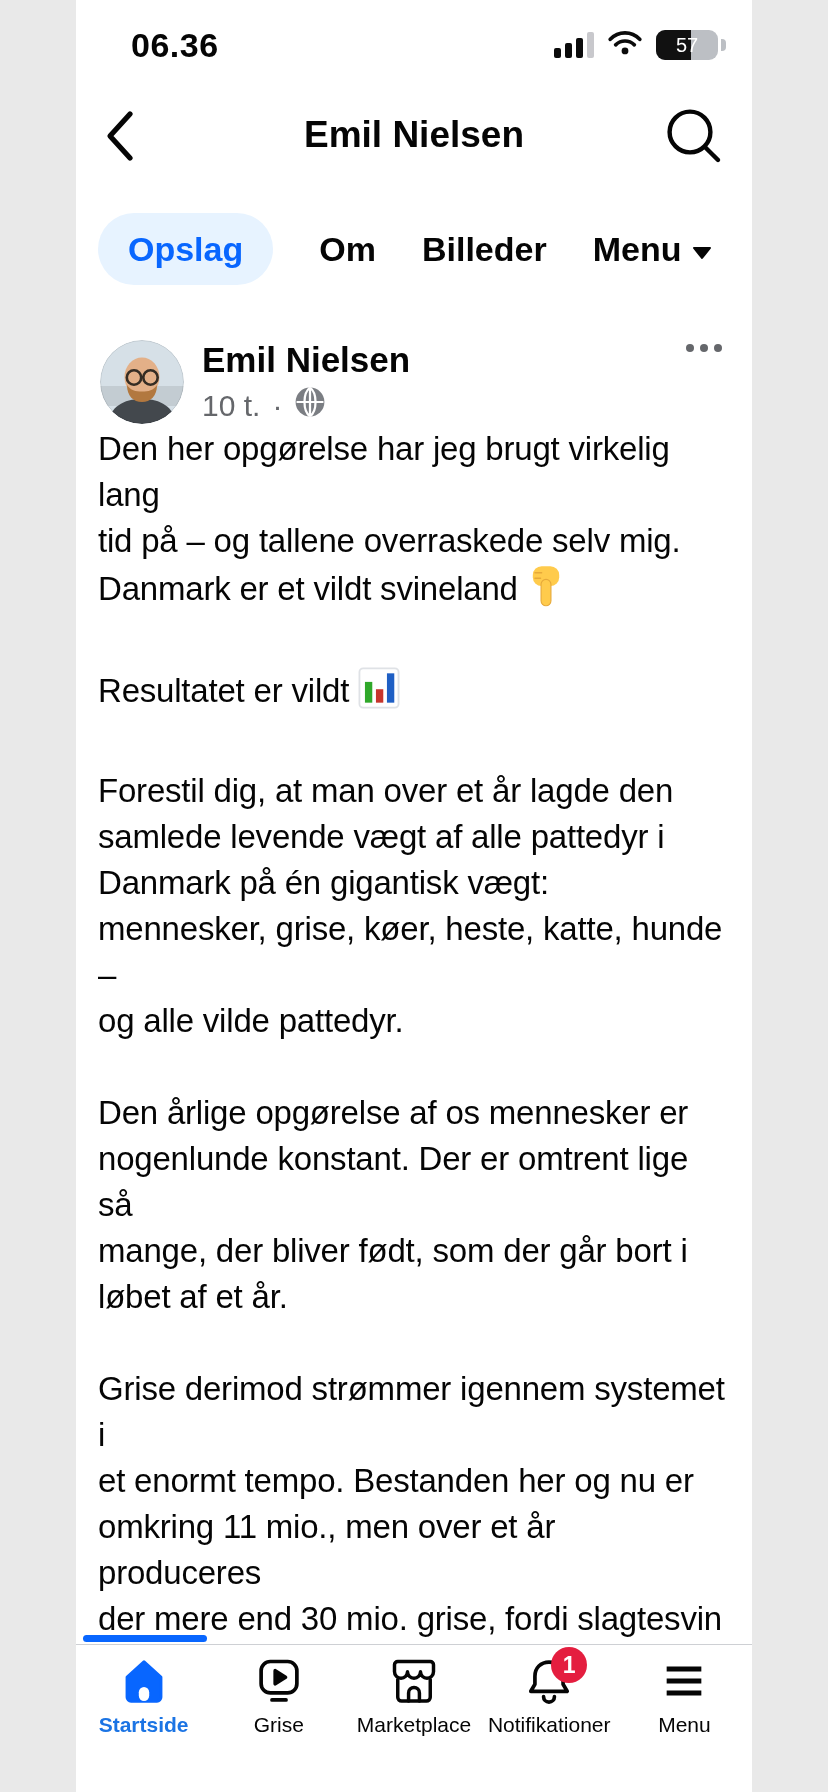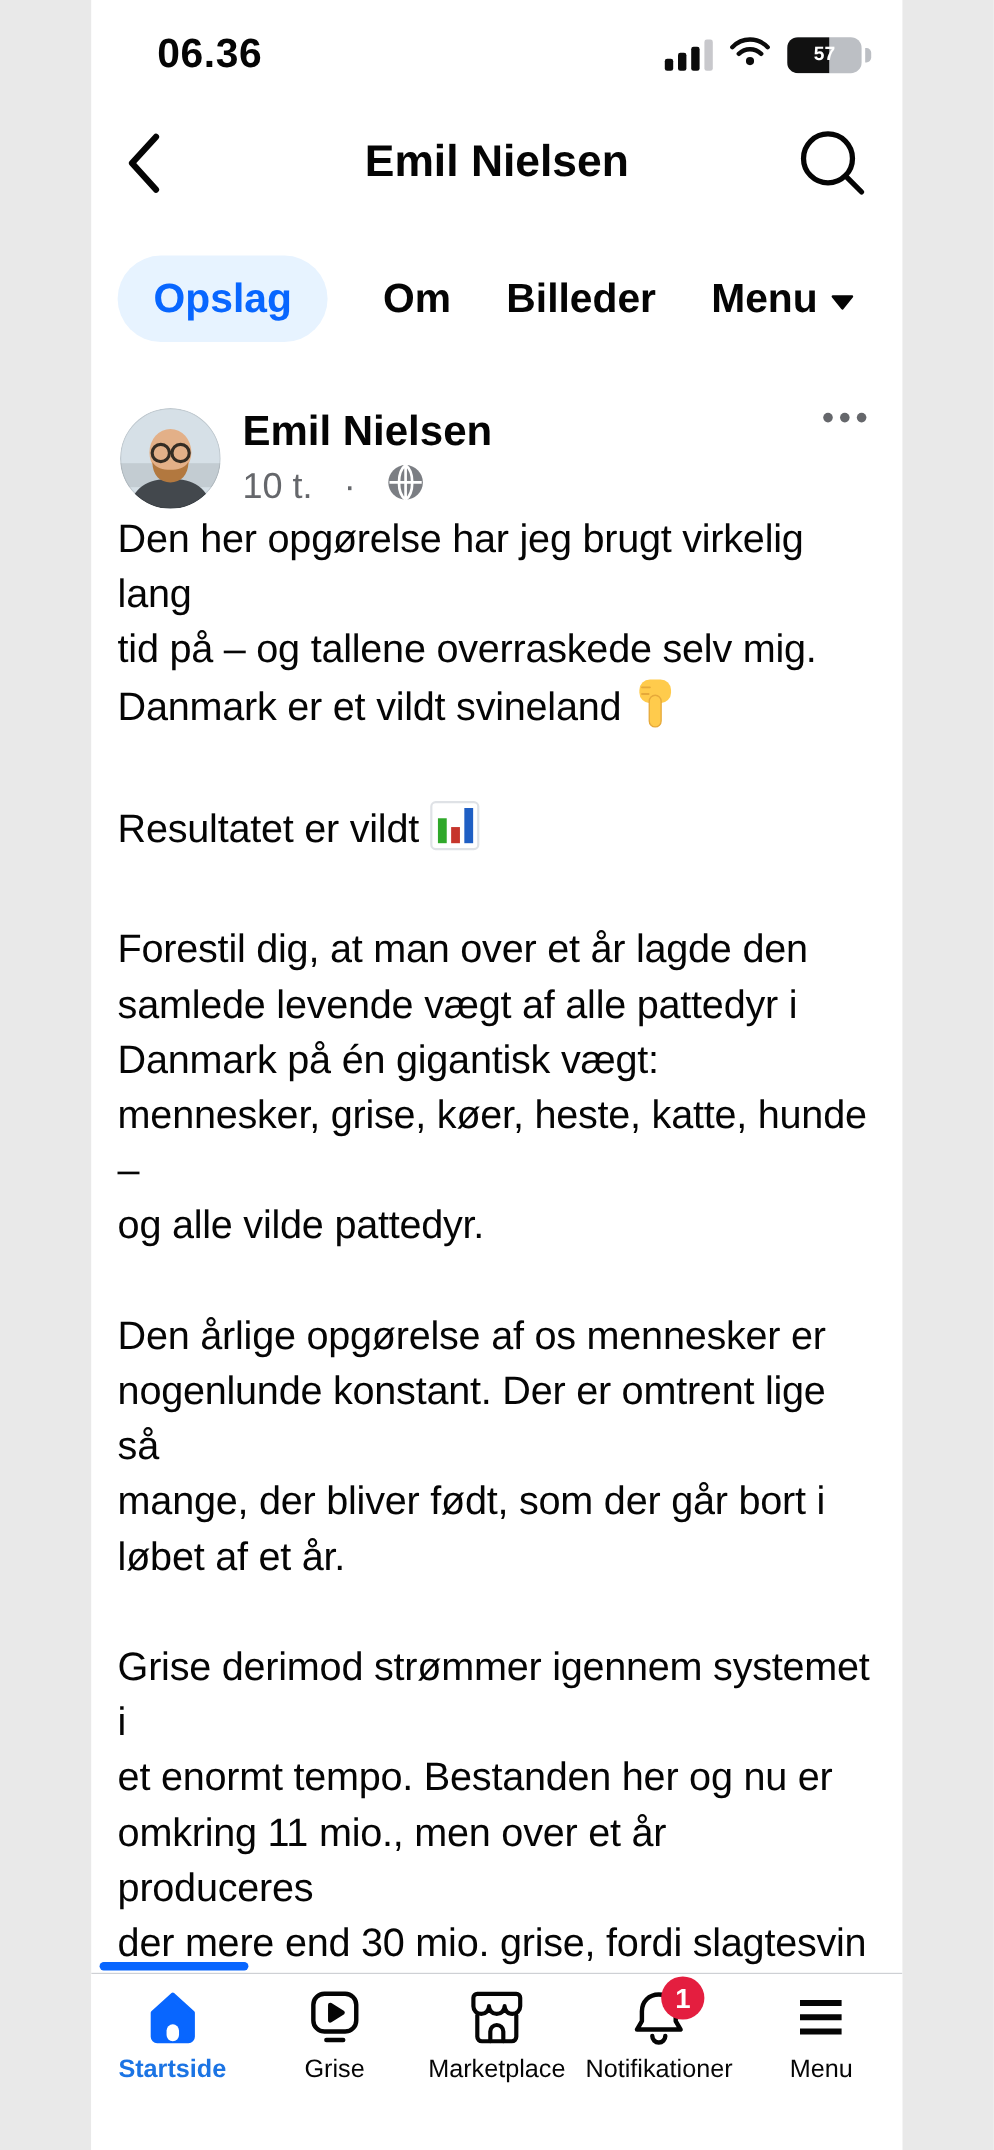--- a/index.html
+++ b/index.html
@@ -14,39 +14,39 @@
   .sicons{position:absolute;right:26px;top:30px;display:flex;align-items:center;gap:14px;}
   .sigbars{display:flex;align-items:flex-end;gap:4px;height:26px;}
   .sigbars i{display:block;width:7px;border-radius:2px;background:#0b0b0b;}
   .sigbars i:nth-child(1){height:10px}
   .sigbars i:nth-child(2){height:15px}
   .sigbars i:nth-child(3){height:20px}
   .sigbars i:nth-child(4){height:26px;background:#c8c8cc}
   .battery{position:relative;width:62px;height:30px;border-radius:9px;background:#bcbfc4;overflow:hidden;}
   .battery .fill{position:absolute;left:0;top:0;bottom:0;width:57%;background:#111;}
   .battery .pct{position:absolute;inset:0;display:flex;align-items:center;justify-content:center;
-    color:#fff;font-size:16px;font-weight:700;}
+    color:#fff;font-size:20px;font-weight:400;}
   .batnub{width:5px;height:12px;background:#bcbfc4;border-radius:0 4px 4px 0;margin-left:-11px;}
   
   .navrow{position:absolute;top:96px;left:0;right:0;height:84px;}
   .iconbtn{background:none;border:0;padding:0;cursor:pointer;}
   .back{position:absolute;left:26px;top:14px;}
   .searchbtn{position:absolute;right:30px;top:10px;}
   .navtitle{position:absolute;left:0;right:0;top:18px;margin:0;text-align:center;
     font-size:37px;font-weight:700;}
   
   .tabsrow{position:absolute;top:213px;left:22px;right:0;height:72px;display:flex;align-items:center;gap:46px;}
   .tab{background:none;border:0;padding:0;font-family:inherit;font-size:34px;font-weight:700;color:#050505;cursor:pointer;display:flex;align-items:center;gap:10px;}
   .tab.pill{background:#e7f3ff;color:#0866ff;border-radius:36px;height:72px;padding:0 30px;}
   
   .posthead{position:absolute;top:338px;left:24px;right:24px;height:96px;}
   .avatarbtn{position:absolute;left:0;top:2px;width:84px;height:84px;border-radius:50%;overflow:hidden;}
   .hcol{position:absolute;left:102px;top:0;}
   .author{font-size:35px;font-weight:700;line-height:44px;}
-  .meta{display:flex;align-items:center;gap:26px;margin-top:4px;color:#65676b;font-size:30px;}
+  .meta{display:flex;align-items:center;gap:12px;margin-top:4px;color:#65676b;font-size:30px;}
   .dotsbtn{position:absolute;right:6px;top:6px;display:flex;gap:6px;align-items:center;}
   .dotsbtn i{width:8px;height:8px;border-radius:50%;background:#65676b;display:block;}
   
   .postbody{position:absolute;top:426px;left:22px;right:26px;}
   .para{margin:0 0 46px 0;font-size:33px;line-height:46px;white-space:pre-line;letter-spacing:-.2px;}
   .para:last-child{margin-bottom:0;}
   .emoji{display:inline-block;vertical-align:-8px;margin-left:8px;}
   
   .tabbar{position:absolute;left:0;right:0;bottom:0;height:147px;background:#fff;
     border-top:1px solid #ced0d4;display:flex;}

